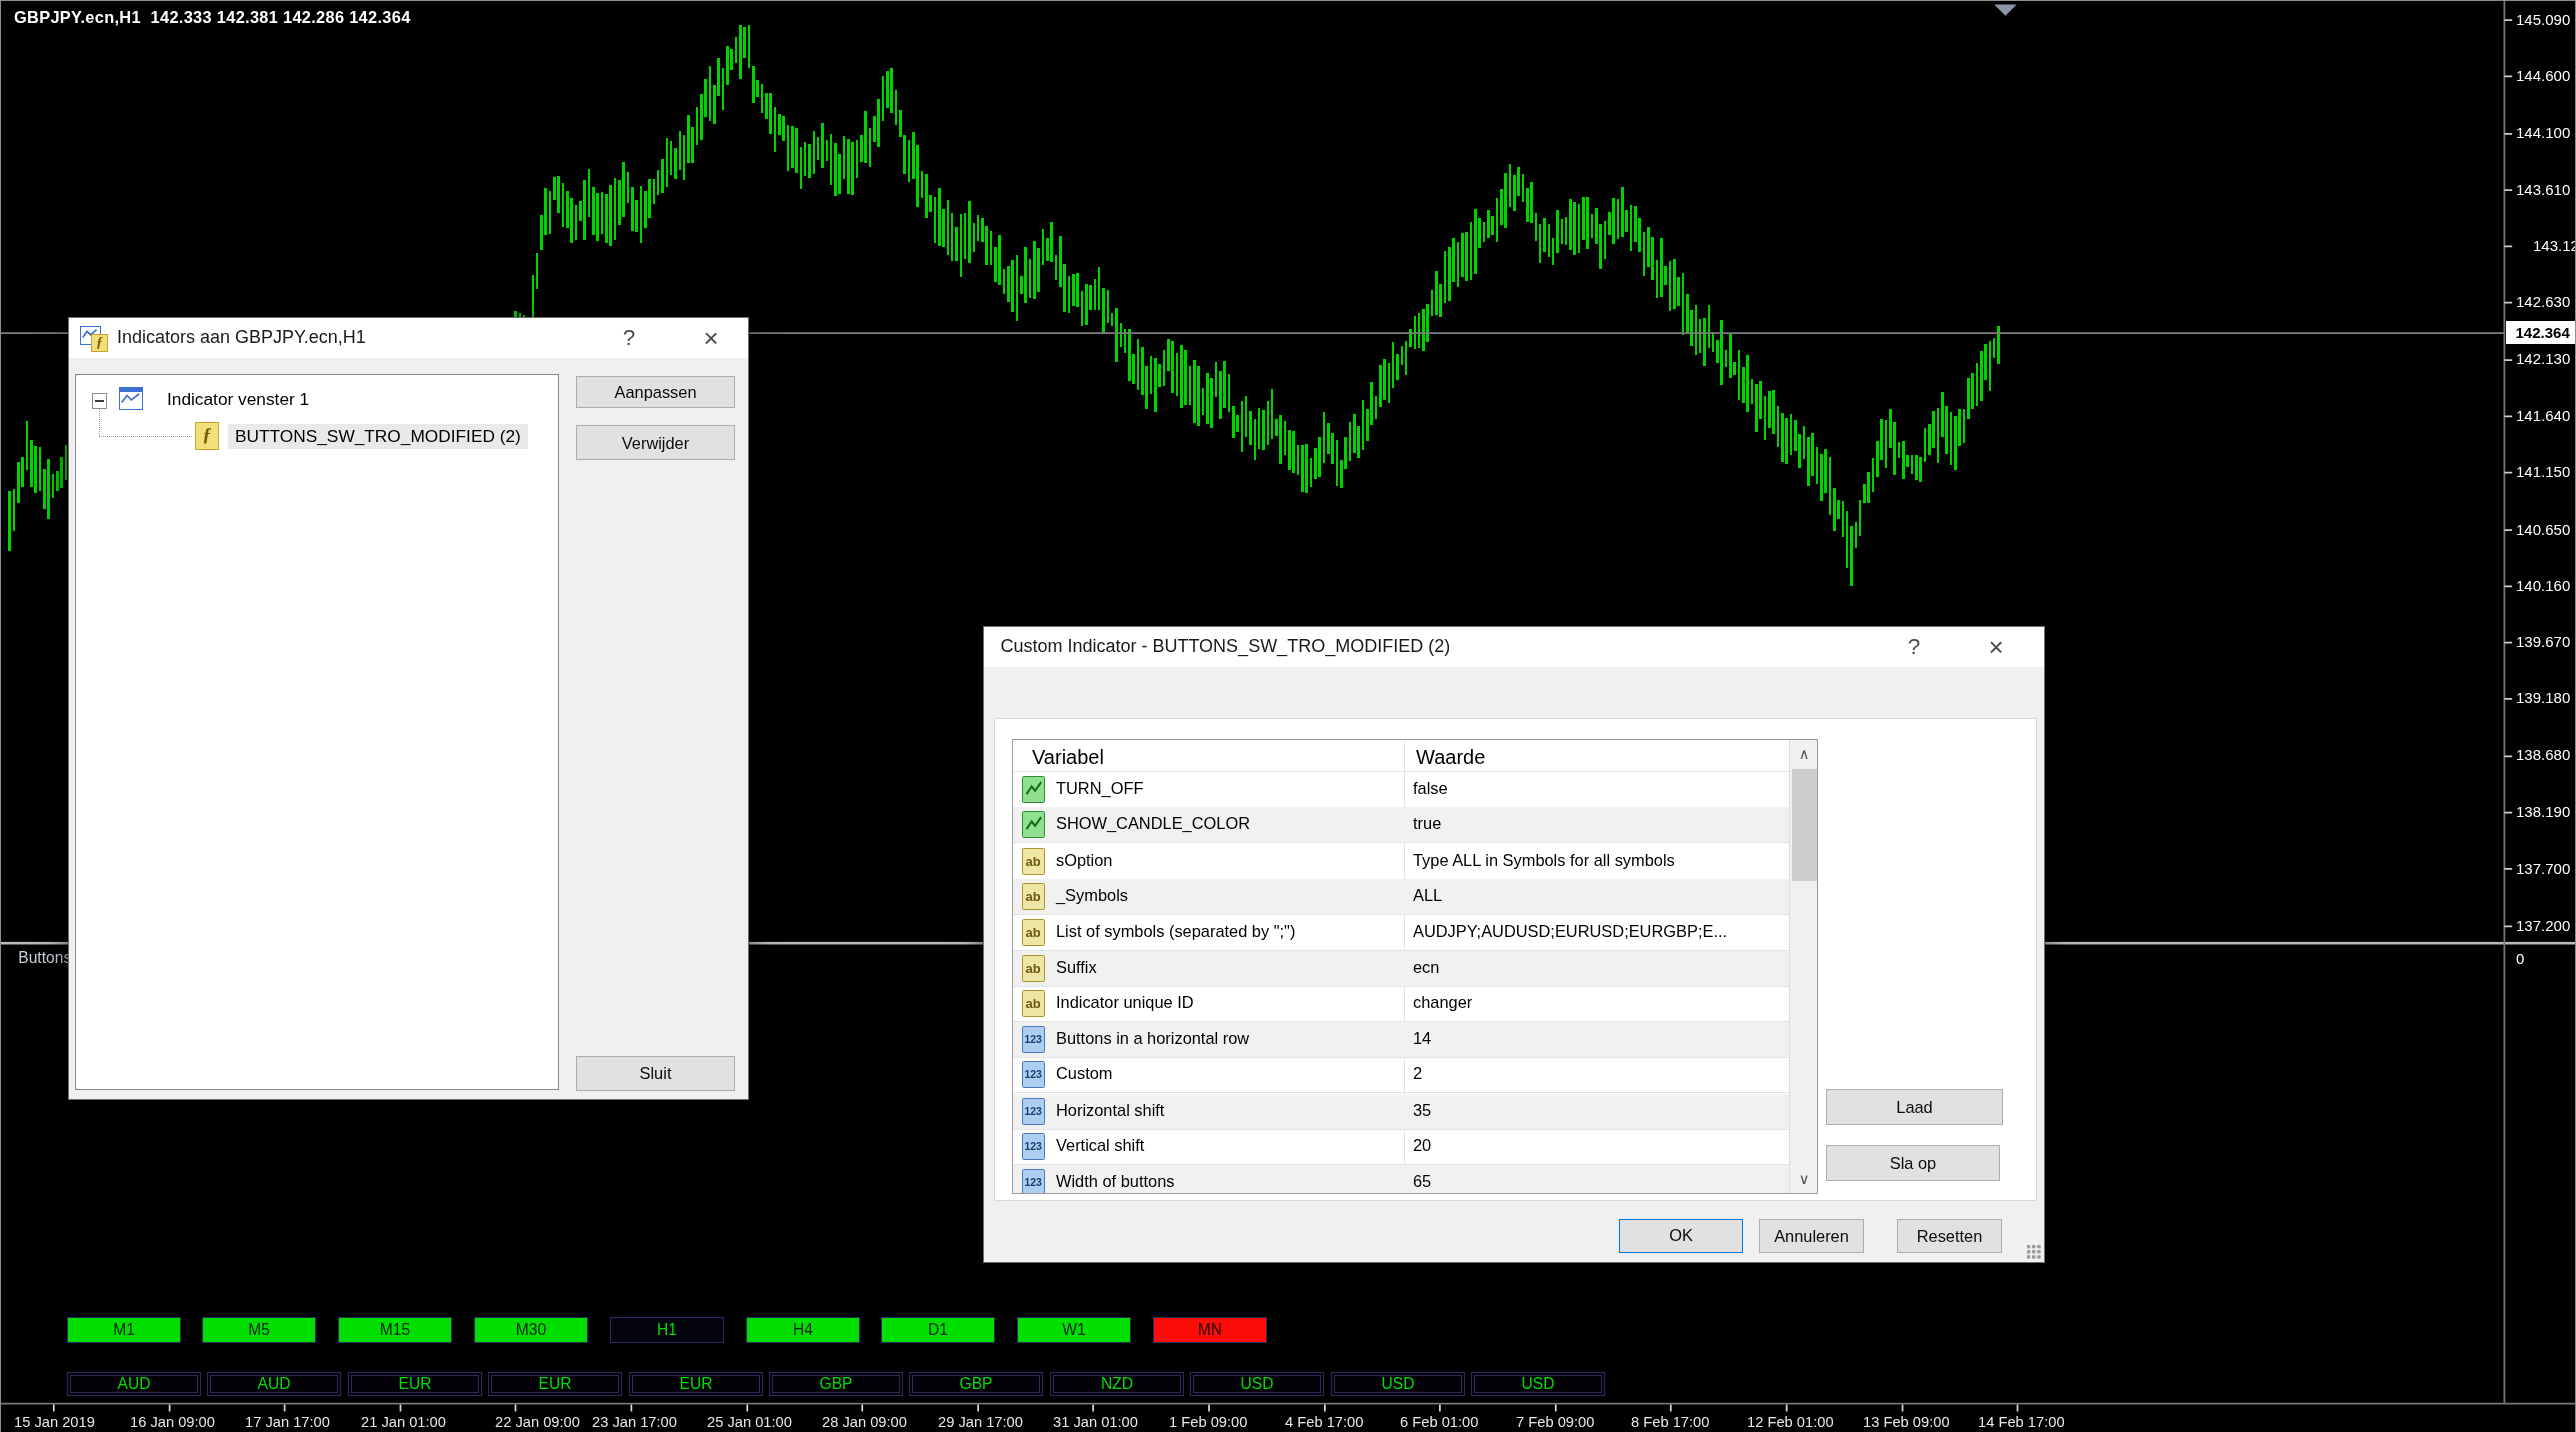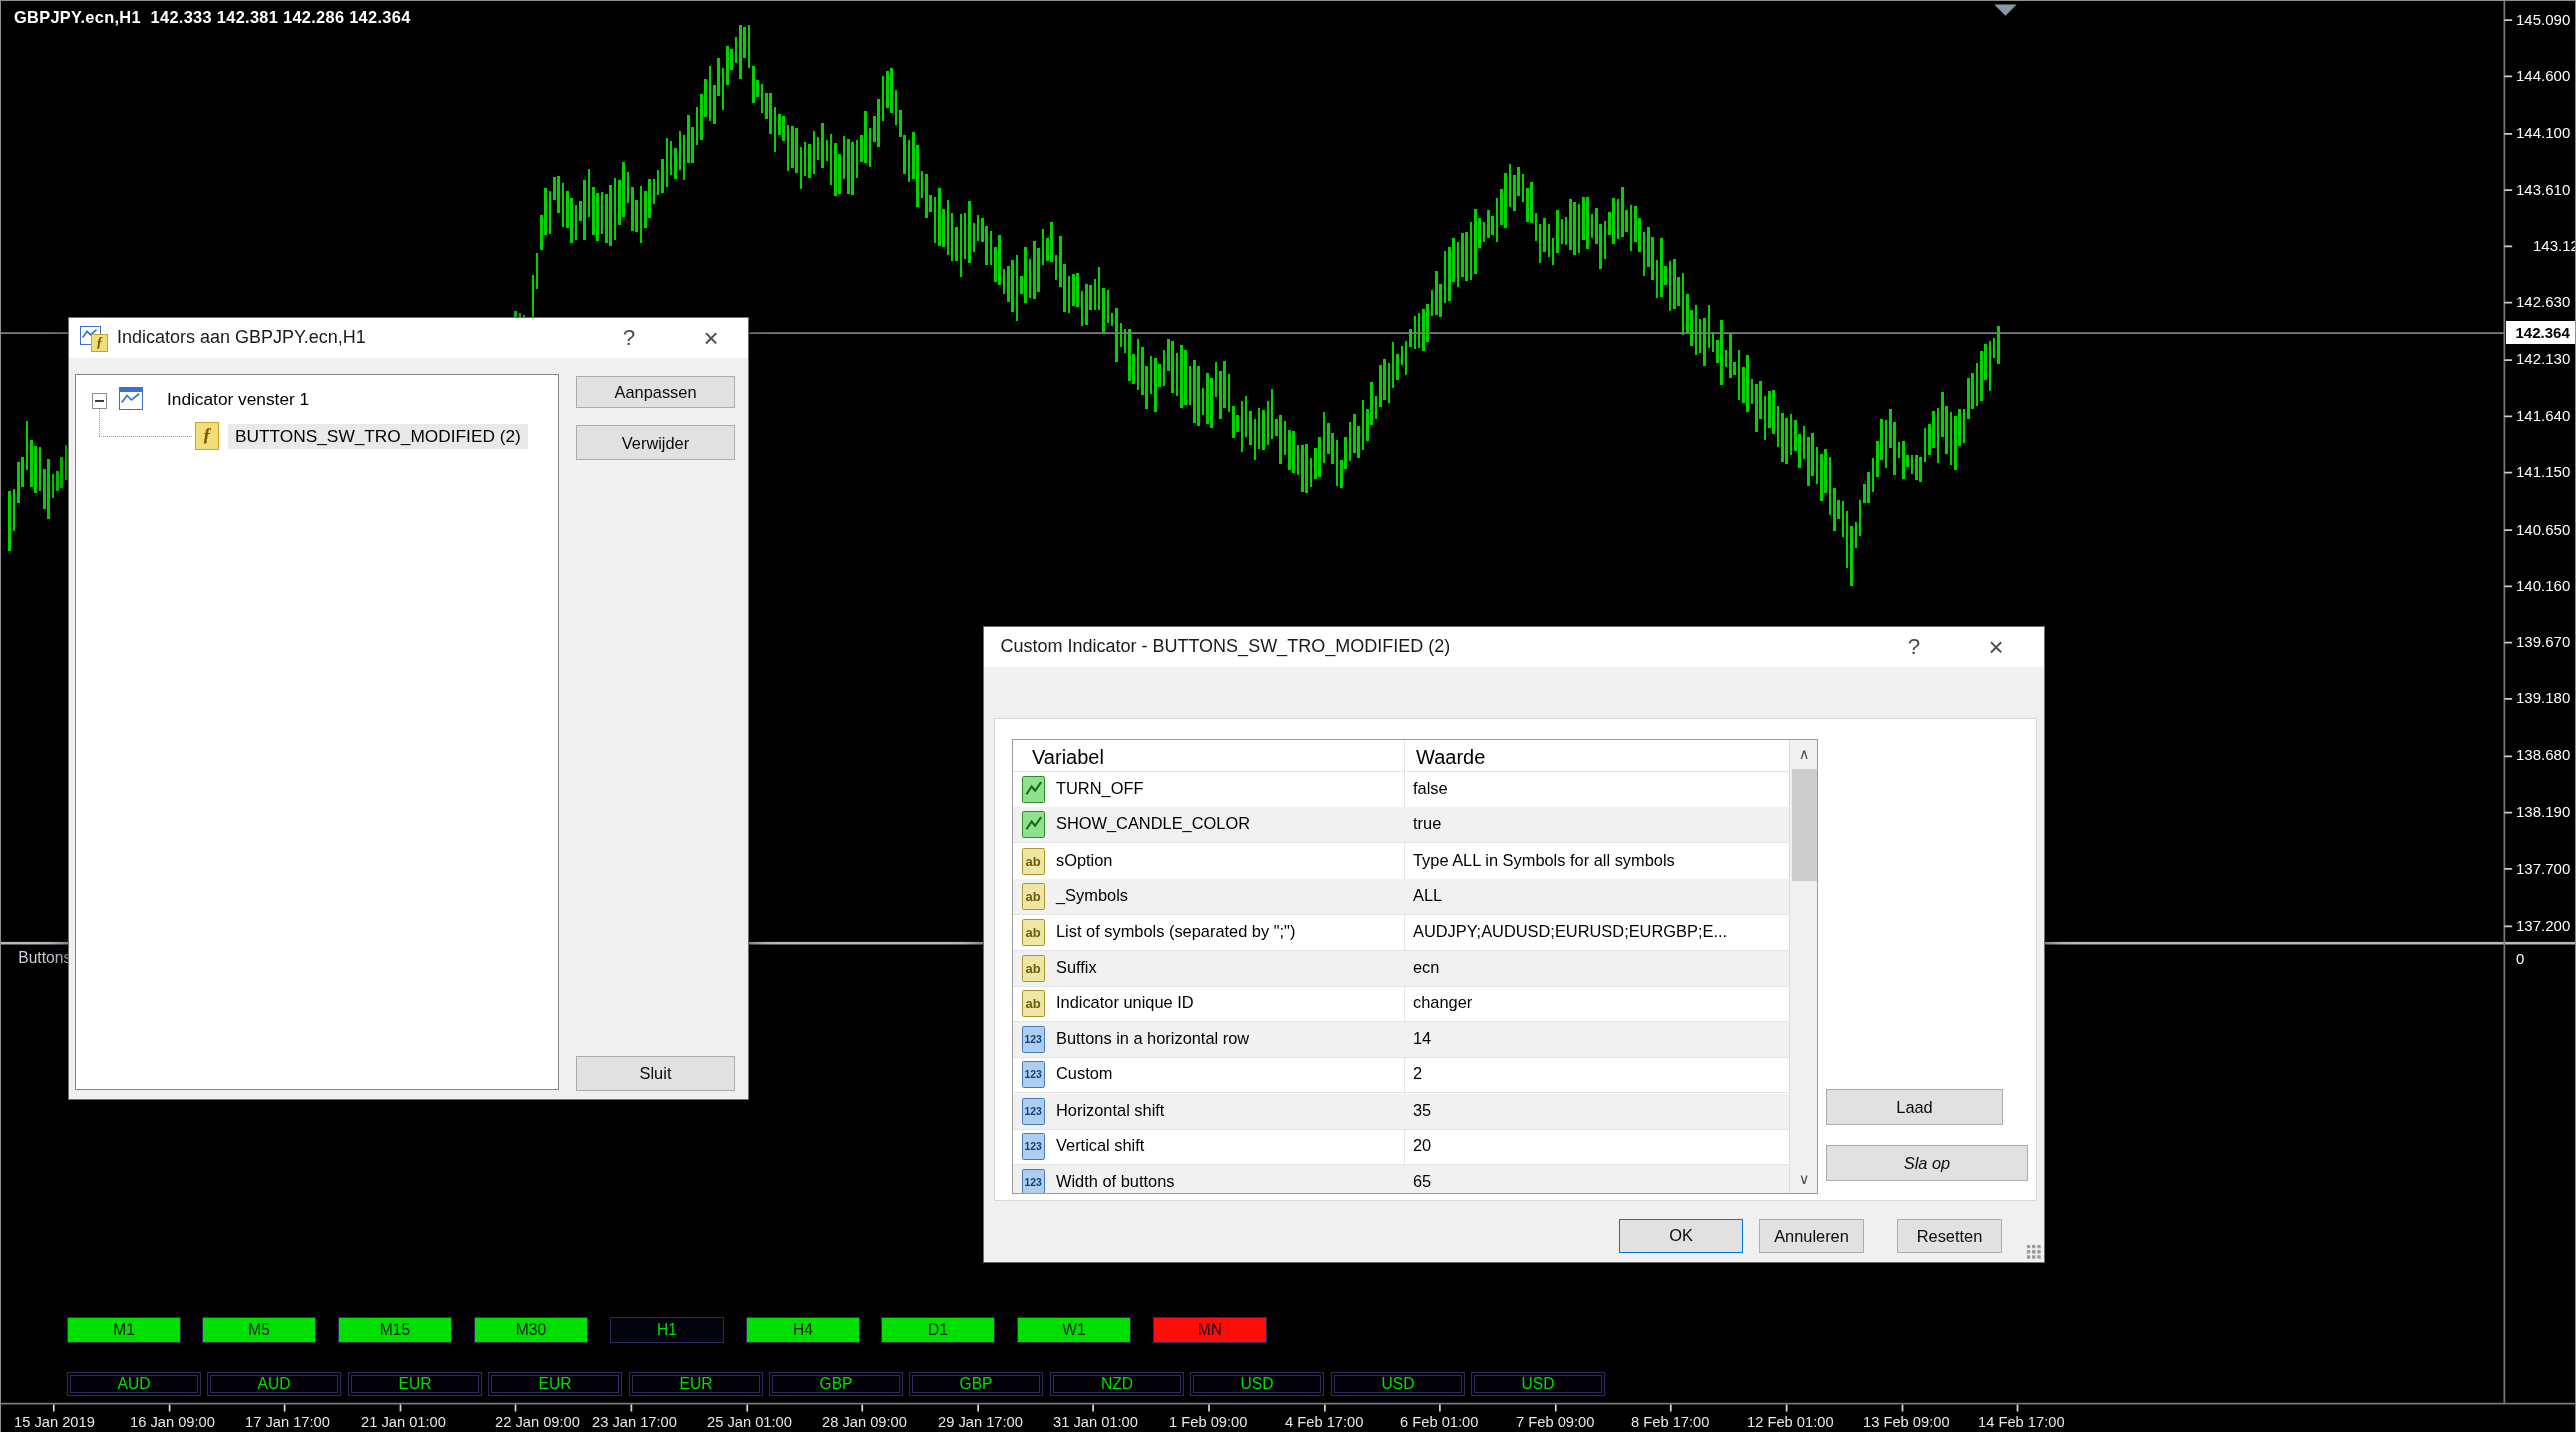--- a/index.html
+++ b/index.html
@@ -284,21 +284,21 @@
         </div>
 
       <div class="vscroll abs" style="left:776px;top:0;width:28.5px;height:453px;">
         <div class="scroll-arrow abs" style="left:0;top:0;">∧</div>
         <div class="scroll-thumb abs" style="top:29px;height:112px;"></div>
         <div class="scroll-arrow abs" style="left:0;top:425px;">∨</div>
       </div>
     </div>
 
     <div class="winbtn abs" style="left:842px;top:462px;width:177px;height:36px;line-height:35px;">Laad</div>
-    <div class="winbtn abs" style="left:842px;top:518px;width:202px;height:36px;line-height:35px;font-style:italic;">Sla op</div>
+    <div class="winbtn abs" style="left:842px;top:518px;width:174px;height:36px;line-height:35px;">Sla op</div>
 
     <div class="winbtn focused abs" style="left:635px;top:592px;width:124px;height:34px;line-height:30px;">OK</div>
     <div class="winbtn abs" style="left:775px;top:592px;width:105px;height:34px;line-height:32px;">Annuleren</div>
     <div class="winbtn abs" style="left:913px;top:592px;width:105px;height:34px;line-height:32px;">Resetten</div>
 
     <div class="grip abs"></div>
   </div>
 </div>
 
 

